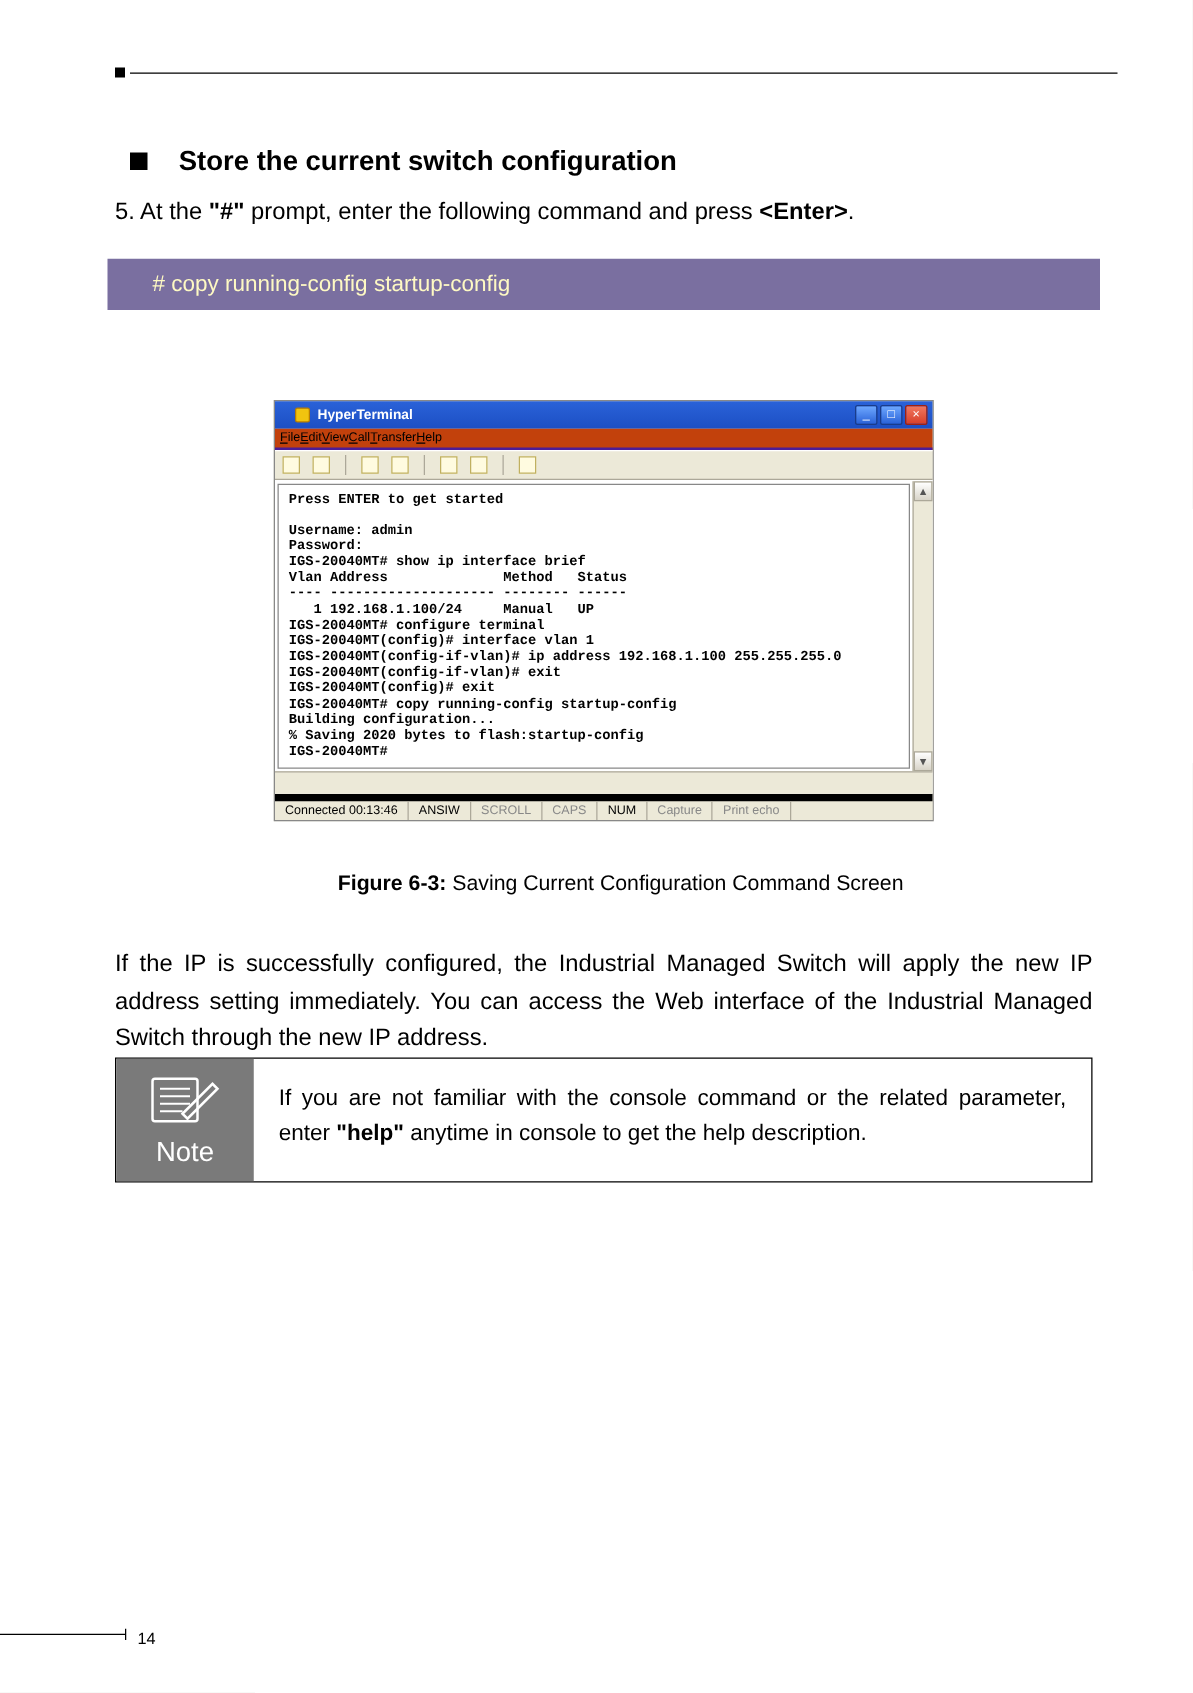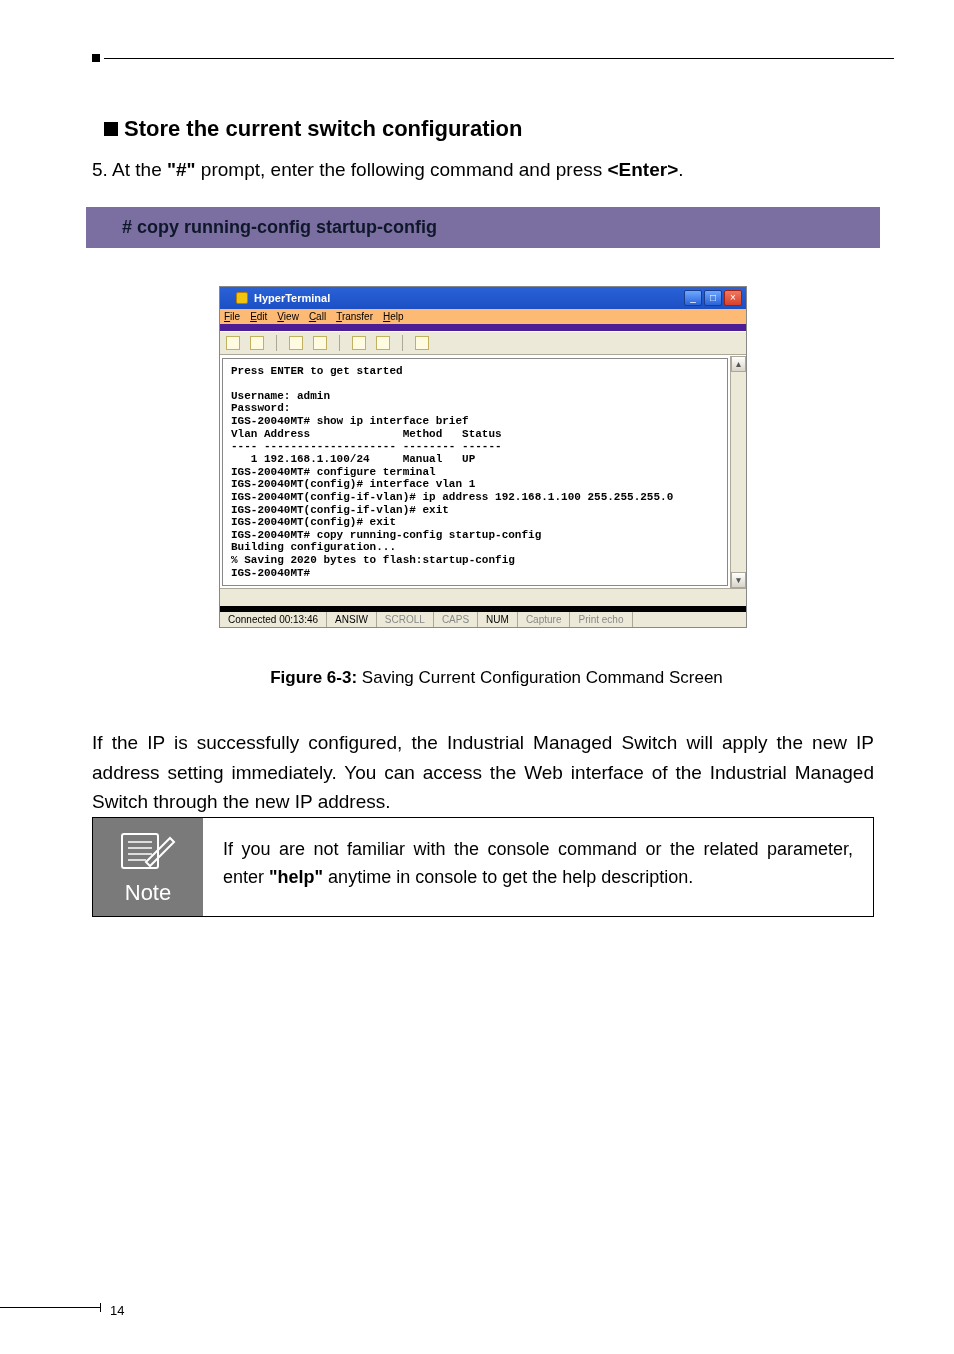--- a/index.html
+++ b/index.html
@@ -14,53 +14,53 @@
   .top-rule-wrap { position: relative; height: 10px; margin-bottom: 48px; }
   .top-sq { position: absolute; left: 0; top: -4px; width: 8px; height: 8px; background: #000; }
   .top-line { position: absolute; left: 12px; right: -20px; top: 0; border-top: 1px solid #000; }
   .heading {
     font-weight: bold;
     font-size: 22px;
     color: #000;
     margin-bottom: 14px;
     display: flex;
     align-items: center;
-    gap: 6px;
+    gap: 25px;
     padding-left: 12px;
   }
   .heading .sq { display:inline-block; width:14px; height:14px; background:#000; }
   .step { font-size: 19px; color: #000; margin-bottom: 22px; line-height: 1.5; }
   .step .bold { font-weight: bold; }
   .cmdbar {
     background: #7a6fa0;
-    color: #0f172a;
-    font-weight: bold;
+    color: #fef9c3;
+    font-weight: normal;
     font-size: 18px;
     padding: 10px 36px;
-    margin: 0 -6px 38px -6px;
+    margin: 0 -6px 72px -6px;
   }
   .screenshot-wrap {
     width: 528px;
     margin: 0 auto 40px auto;
     background: #ece9d8;
     border: 1px solid #888;
     font-family: Tahoma, Arial, sans-serif;
   }
   .titlebar {
     height: 22px;
     background: linear-gradient(#2a62d8,#1c4fc4);
     display:flex; align-items:center; justify-content:space-between;
     padding: 0 4px;
   }
   .titlebar-left { display:flex; align-items:center; gap:6px; color:#fff; font-size:11px; font-weight:bold;margin-left:12px; }
   .phone-ico { width:12px; height:12px; background:#f1c40f; border:1px solid #b97d00; border-radius:2px; }
   .winbtns { display:flex; gap:2px; }
   .winbtn { width:18px; height:16px; background:linear-gradient(#6ea8ff,#2a62d8); border:1px solid #1a3c8a; border-radius:2px; color:#fff; font-size:10px; text-align:center; line-height:14px; }
   .winbtn.close { background:linear-gradient(#f07860,#d8402a); border-color:#a02010; }
-  .menubar { background:#fdba74; font-size:10px; padding:2px 4px; border-bottom:7px solid #4c1d95; color:#000; display:flex; gap:10px; }
+  .menubar { background:#c2410c; font-size:10px; padding:2px 4px; border-bottom:2px solid #4c1d95; color:#000; display:flex; }
   .menubar span { text-decoration: none; }
   .menubar span::first-letter { text-decoration: underline; }
   .toolbar { background:#ece9d8; border-top:1px solid #fff; border-bottom:1px solid #aca899; padding:3px 6px; display:flex; gap:10px; align-items:center; height:24px; }
   .tbico { width:14px; height:14px; background:#fffbe0; border:1px solid #c0b060; }
   .tbdiv { width:1px; height:16px; background:#aca899; margin:0 2px; }
   .term-outer { background:#fff; padding:2px; position:relative; border-top:1px solid #fff;font-weight:bold; }
   .term-scroll { position:absolute; right:0; top:0; bottom:18px; width:16px; background:#ece9d8; border-left:1px solid #aca899; }
   .term-scroll .up, .term-scroll .dn { height:16px; background:linear-gradient(#fff,#d8d4c8); border:1px solid #aca899; text-align:center; font-size:9px; line-height:14px; color:#555; }
   .term-scroll .dn { position:absolute; bottom:0; left:0; right:0; }
   .term-outer .hbar { position:absolute; left:0; right:0; bottom:0; height:18px; background:#ece9d8; border-top:1px solid #aca899; }

